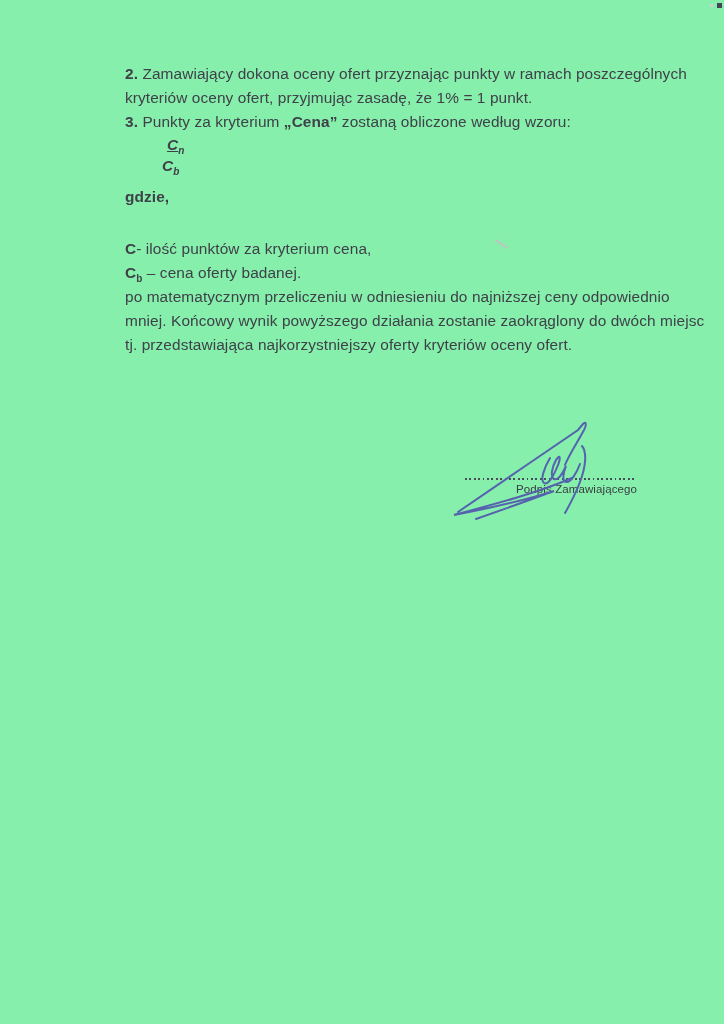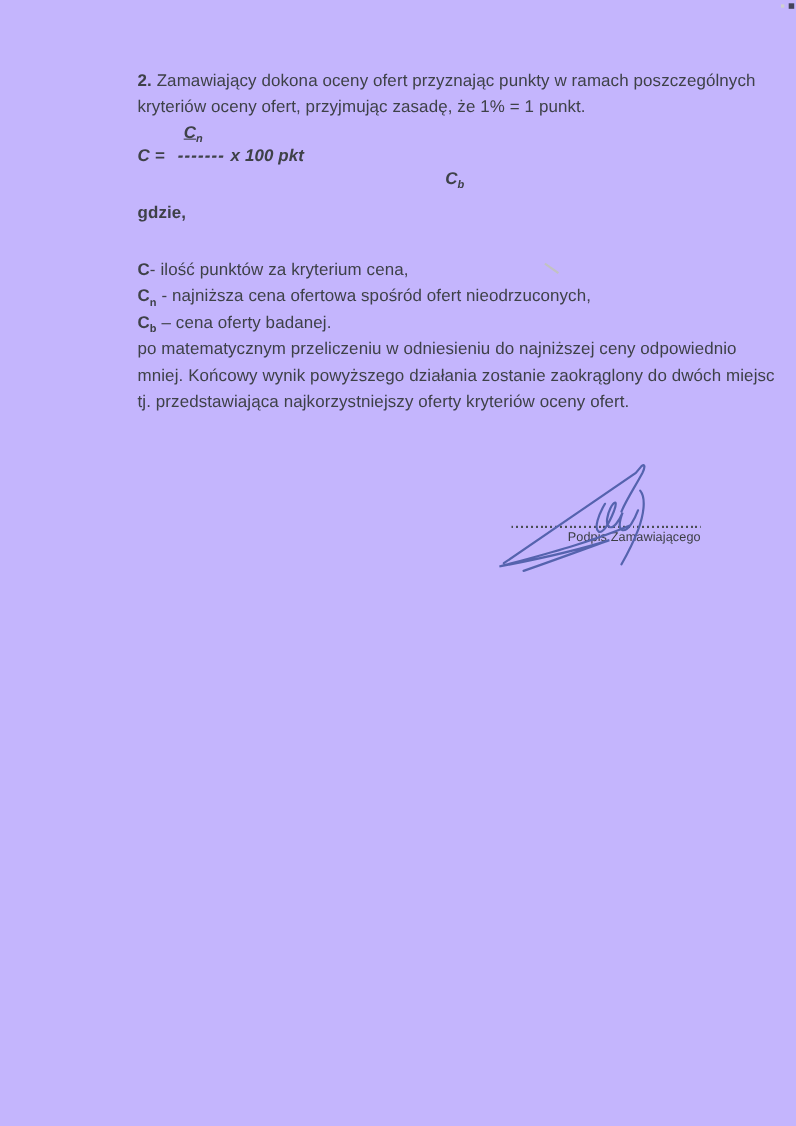--- a/index.html
+++ b/index.html
@@ -1,42 +1,42 @@
 <!DOCTYPE html>
 <html lang="pl"><head>
 <meta charset="utf-8">
 <style>
   html,body { margin:0; padding:0; }
   body { background:#e9e9e9; }
   .page {
     position:relative;
     width:724px; height:1024px;
     margin:0 auto;
-    background:#c4b5fd;
+    background:#86efac;
     overflow:hidden;
     font-family:"Liberation Sans", sans-serif;
     color:#3e4148;
   }
   .doc-text {
     position:absolute;
     left:125px; top:62px;
     width:540px;
     font-size:15.4px;
     line-height:24px;
     letter-spacing:0.1px;
   }
   .line { white-space:nowrap; height:24px; }
   .b { font-weight:bold; }
   sub { font-size:10px; line-height:0; }
   .formula { font-weight:bold; font-style:italic; }
   .f-num  { margin-left:42px; height:21px; line-height:21px;text-decoration:underline; }
   .f-main { height:21px; line-height:21px; }
   .f-main .dashes { margin-left:12px; letter-spacing:1px; }
   .f-main .rhs { margin-left:5px; }
-  .f-den  { margin-left:37px; height:21px; line-height:21px;text-align:center; }
+  .f-den  { margin-left:37px; height:21px; line-height:21px; }
   .gdzie-line { margin-top:9px; height:24px; font-weight:bold; font-style:normal; }
   .block2 { margin-top:28px; }
   
   .sig-block { position:absolute; left:465px; top:425px; width:172px; height:80px; }
   .sig-dots {
     position:absolute; left:0; top:53px; width:172px; height:2px;
     background:repeating-linear-gradient(90deg,#4a4d55 0 1.8px, transparent 1.8px 4.4px);
   }
   .sig-label {
     position:absolute; left:0; top:58px; width:172px;
@@ -55,38 +55,35 @@
 </head>
 <body>
 
 <div class="page">
 
   <div class="doc-text">
 
     <div id="block1">
         <div class="line"><span class="b">2.</span><span> Zamawiający dokona oceny ofert przyznając punkty w ramach poszczególnych</span></div>
         <div class="line"><span>kryteriów oceny ofert, przyjmując zasadę, że 1% = 1 punkt.</span></div>
+        <div class="line"><span class="b">3.</span><span> Punkty za kryterium </span><span class="b">„Cena”</span><span> zostaną obliczone według wzoru:</span></div>
       </div>
 
     <div class="formula">
       <div class="f-num">
         <span>C</span><sub>n</sub>
-      </div>
-      <div class="f-main">
-        <span>C =</span><span class="dashes">-------</span><span class="rhs">x 100 pkt</span>
       </div>
       <div class="f-den">
         <span>C</span><sub>b</sub>
       </div>
       <div class="gdzie-line">gdzie,</div>
     </div>
 
     <div id="block2" class="block2">
         <div class="line"><span class="b">C</span><span>- ilość punktów za kryterium cena,</span></div>
-        <div class="line"><span class="b">C</span><sub class="b">n</sub><span> - najniższa cena ofertowa spośród ofert nieodrzuconych,</span></div>
         <div class="line"><span class="b">C</span><sub class="b">b</sub><span> – cena oferty badanej.</span></div>
         <div class="line"><span>po matematycznym przeliczeniu w odniesieniu do najniższej ceny odpowiednio</span></div>
         <div class="line"><span>mniej. Końcowy wynik powyższego działania zostanie zaokrąglony do dwóch miejsc</span></div>
         <div class="line"><span>tj. przedstawiająca najkorzystniejszy oferty kryteriów oceny ofert.</span></div>
       </div>
   </div>
 
   <div class="sig-block">
     <div class="sig-dots"></div>
     <div class="sig-label">Podpis Zamawiającego</div>

